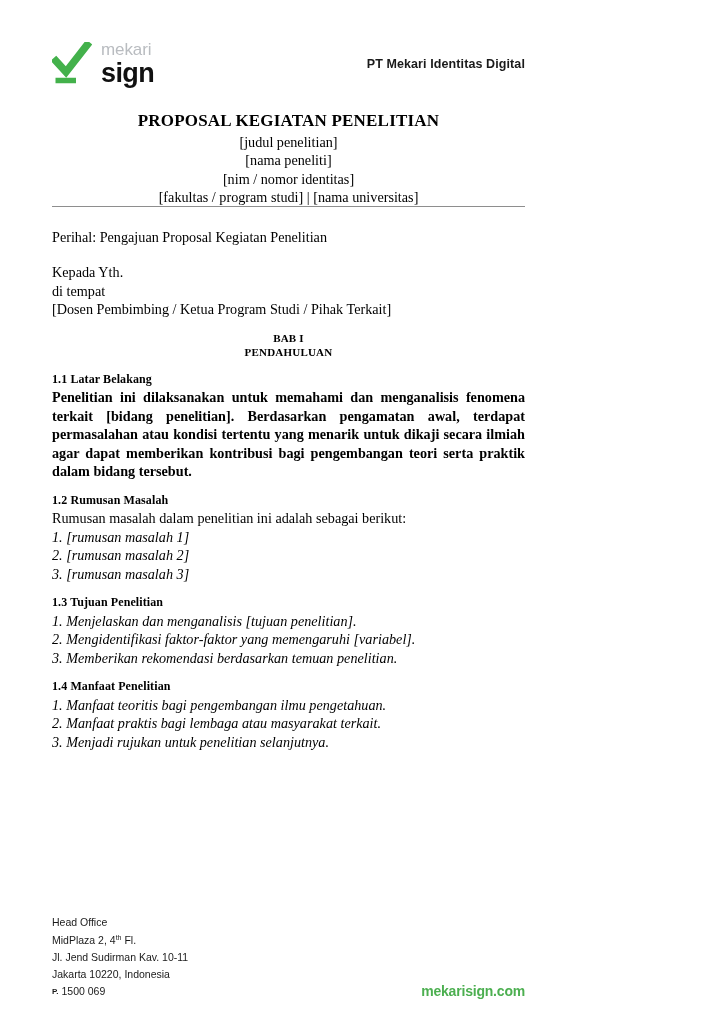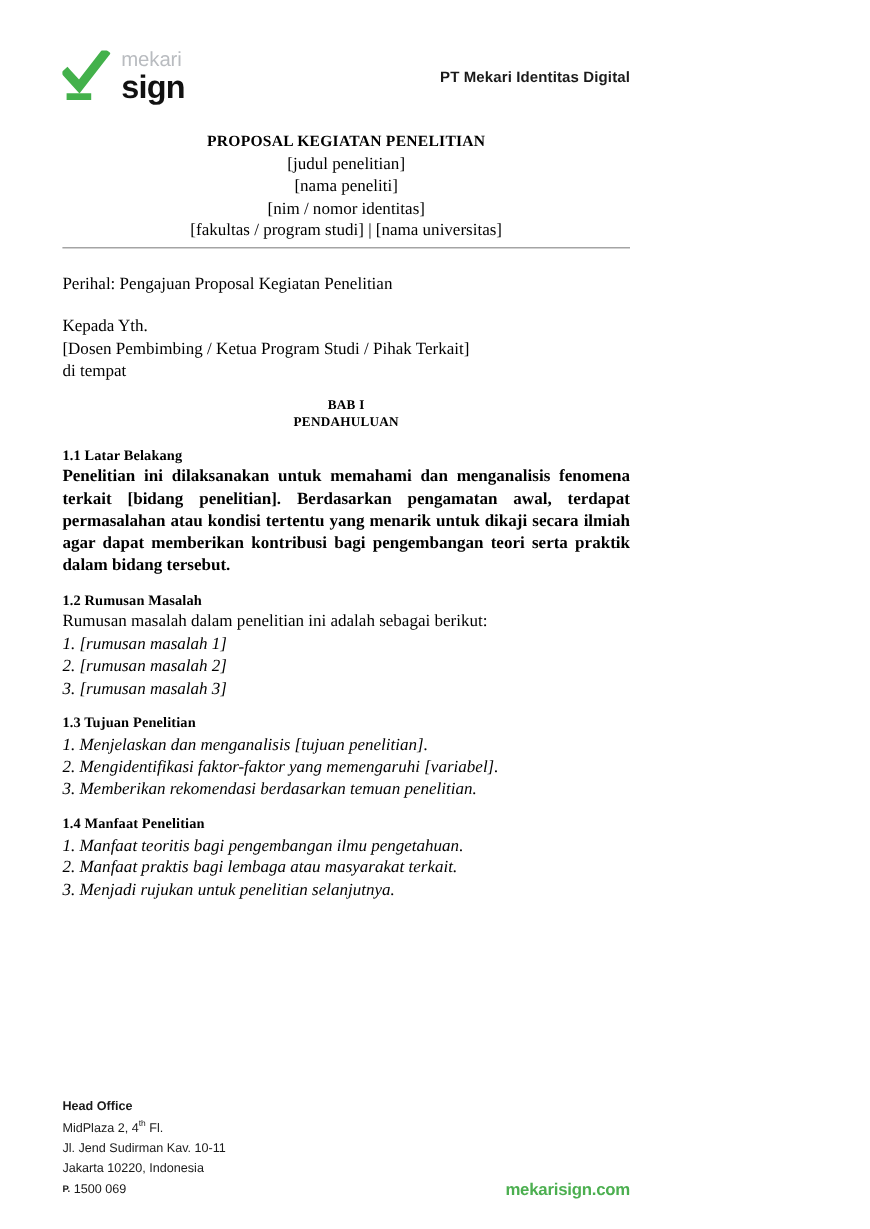--- a/index.html
+++ b/index.html
@@ -73,21 +73,21 @@
 
   
   .title-block {
     position: absolute;
     left: 52px;
     right: 52px;
     top: 110px;
     text-align: center;
   }
   .doc-title {
-    font-size: 13px;
+    font-size: 17px;
     font-weight: 700;
     letter-spacing: 0.2px;
     line-height: 1.28;
     margin: 0 0 1px 0;
     text-align: center;
   }
   .title-line {
     font-size: 14.2px;
     line-height: 1.30;
     margin: 0;
@@ -154,21 +154,21 @@
     align-items: flex-end;
     justify-content: space-between;
     font-family: "Liberation Sans", "DejaVu Sans", sans-serif;
   }
   .footer-address {
     font-size: 10.5px;
     line-height: 1.62;
     color: #1a1a1a;
   }
   .footer-address .office-title {
-    font-weight: 700;
+    font-weight: 400;
     font-size: 10.5px;
     margin: 0 0 1px 0;
   }
   .footer-address .addr-line { margin: 0; white-space: nowrap; }
   .sup-th {
     font-size: 7px;
     vertical-align: super;
     line-height: 0;
   }
   .phone-prefix {
@@ -217,22 +217,22 @@
   <div class="divider"></div>
 
   <div class="body-area">
 
     <p class="para">Perihal: Pengajuan Proposal Kegiatan Penelitian</p>
 
     <div class="spacer-lg"></div>
 
     <div class="addr-block">
       <p class="line">Kepada Yth.</p>
+      <p class="line">di tempat</p>
       <p class="line">[Dosen Pembimbing / Ketua Program Studi / Pihak Terkait]</p>
-      <p class="line">di tempat</p>
     </div>
 
     <div class="spacer-md"></div>
 
     <div class="chapter">
       <div>BAB I</div>
       <div>PENDAHULUAN</div>
     </div>
 
     <div class="spacer-md"></div>

